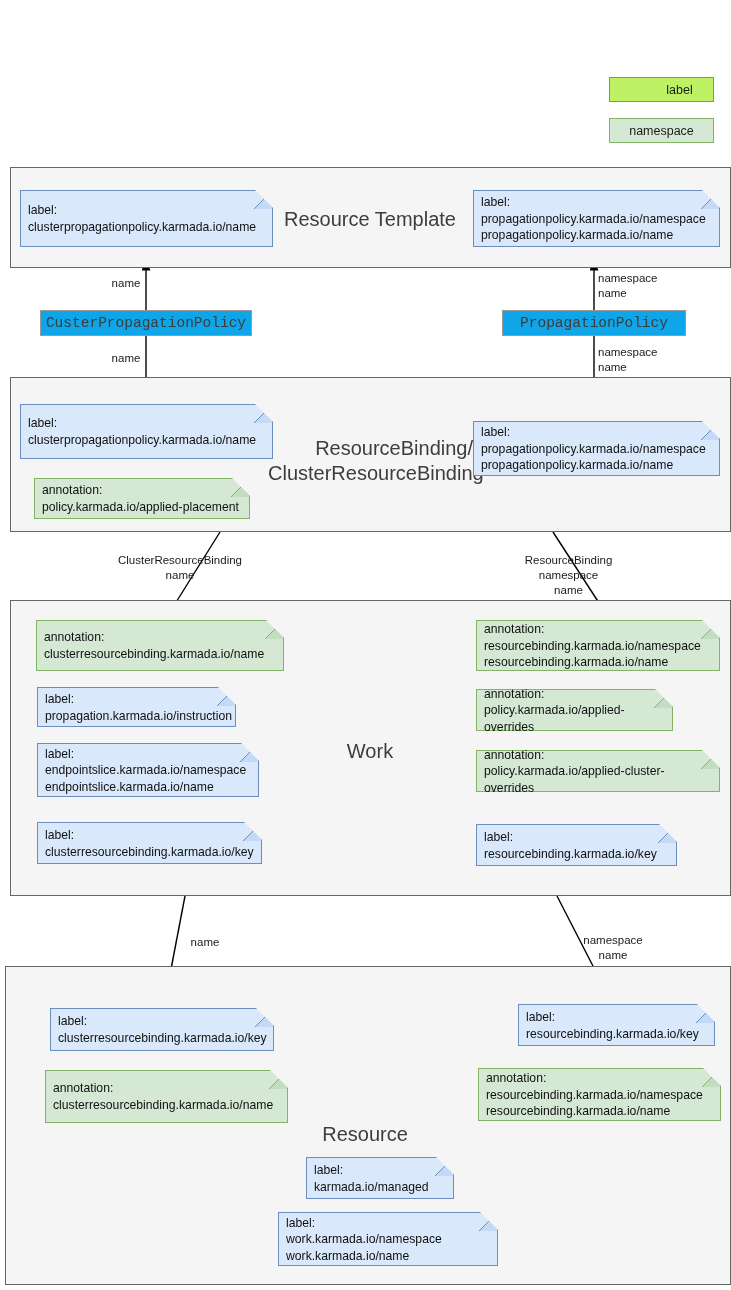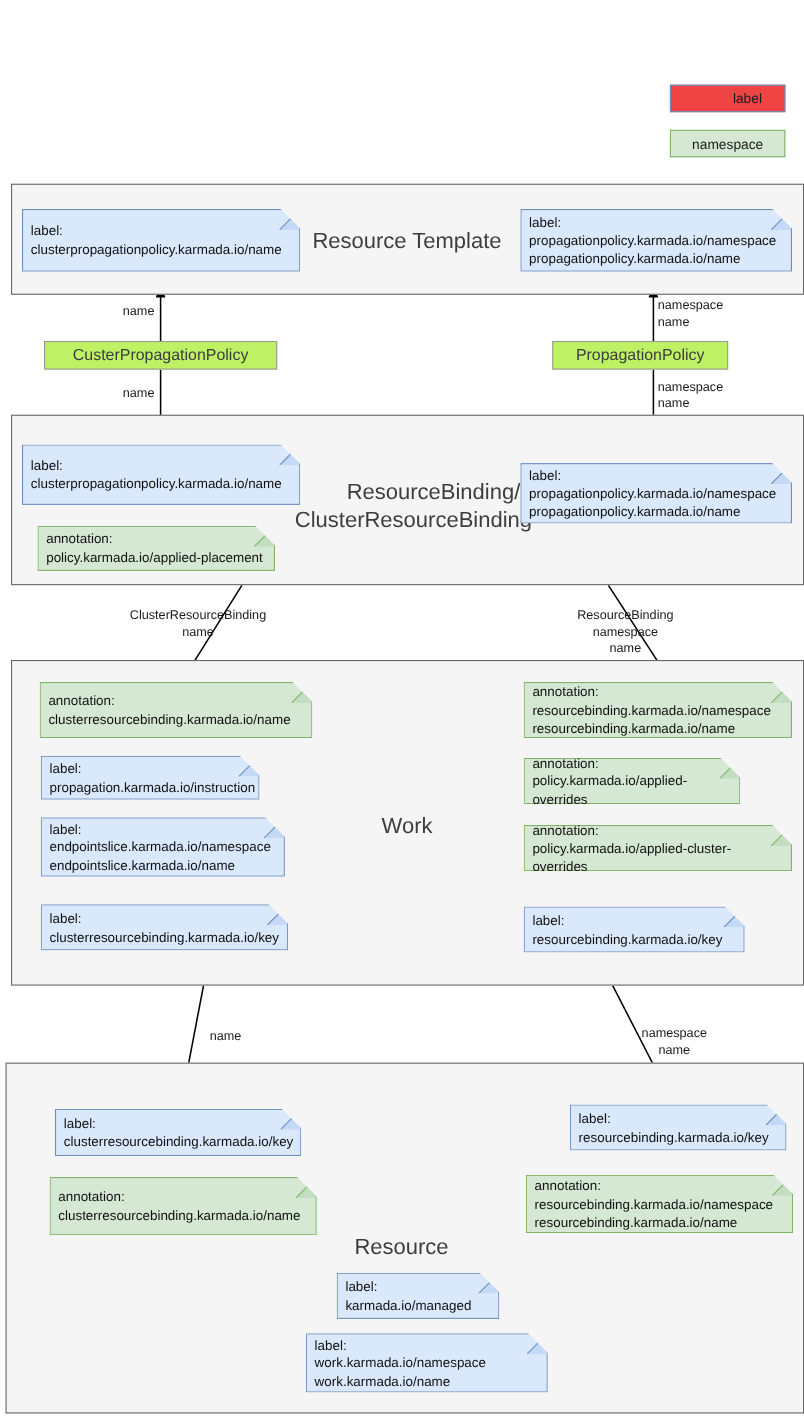--- a/index.html
+++ b/index.html
@@ -25,21 +25,21 @@
     position: absolute;
     box-sizing: border-box;
     display: flex;
     align-items: center;
     justify-content: center;
     font-size: 12.5px;
     color: #1a1a1a;
   }
   .chip-label {
     left: 609px; top: 77px; width: 105px; height: 25px;
-    background: #ef4444; border: 1px solid #6c8ebf; padding-left: 36px;
+    background: #bef264; border: 1px solid #6c8ebf; padding-left: 36px;
   }
   .chip-annotation {
     left: 609px; top: 118px; width: 105px; height: 25px;
     background: #d5e8d4; border: 1px solid #82b366;
   }
   
   .section {
     position: absolute;
     box-sizing: border-box;
     background: #f5f5f5;
@@ -94,30 +94,31 @@
   .note.blue .foldline {
     background: linear-gradient(to bottom left, #ffffff 0 50%, transparent 50% 100%);
     border-left: 0;
   }
   .note .note-text { position: relative; z-index: 2; }
 
   
   .policy-box {
     position: absolute;
     box-sizing: border-box;
-    background: #bef264;
+    background: #0ea5e9;
     border: 1px solid #999999;
     display: flex;
     align-items: center;
     justify-content: center;
     font-size: 14.5px;
     color: #3d3d3d;
+    font-family: Liberation Mono, monospace;
   }
   #box-cpp { left: 40px; top: 310px; width: 212px; height: 26px; }
-  #box-pp  { left: 502px; top: 310px; width: 160px; height: 26px; }
+  #box-pp  { left: 502px; top: 310px; width: 184px; height: 26px; }
 
   
   .edge-label {
     position: absolute;
     font-size: 11.5px;
     color: #1a1a1a;
     line-height: 1.32;
     white-space: pre-line;
     text-align: center;
   }

